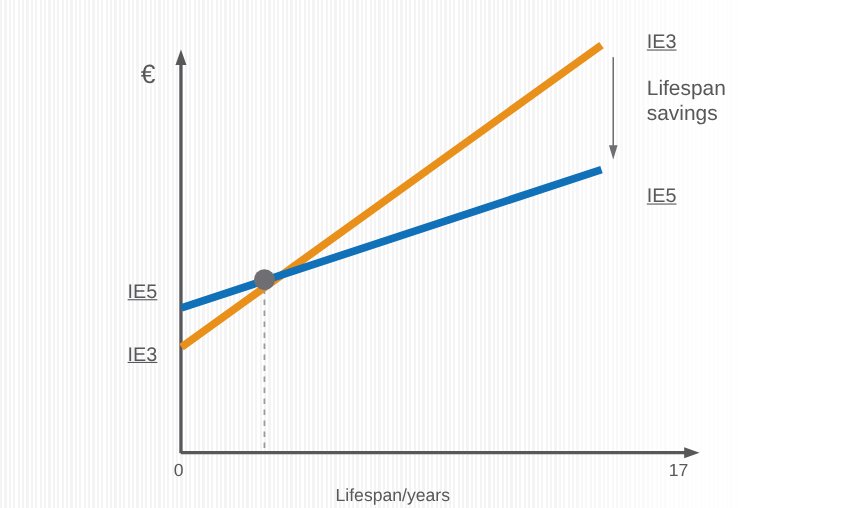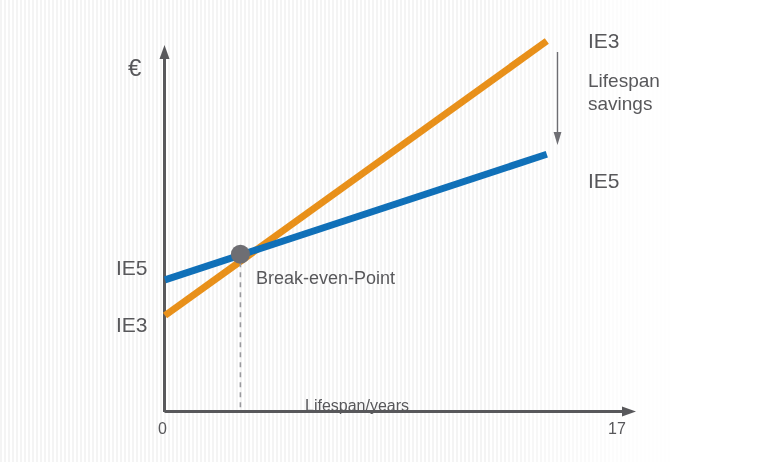--- a/index.html
+++ b/index.html
@@ -58,21 +58,22 @@
     left: 0;
     top: 0;
   }
   .lbl {
     position: absolute;
     color: #58585b;
     white-space: pre;
     line-height: 1.22;
   }
   .lbl-series {
-    font-size: 21px;
+    font-size: 18px;
+    text-decoration: underline;
   }
   .lbl-axis {
     font-size: 16px;
   }
   .lbl-euro {
     font-size: 24px;
   }
   .lbl-note {
     font-size: 19px;
   }
@@ -120,21 +121,20 @@
   <div class="lbl lbl-series" style="left:116px; top:312px;">IE3</div>
 
   <div class="lbl lbl-series" style="left:588px; top:28px;">IE3</div>
 
   <div class="lbl lbl-series" style="left:588px; top:168px;">IE5</div>
 
   <div class="lbl lbl-note" style="left:588px; top:69px;">Lifespan</div>
 
   <div class="lbl lbl-note" style="left:588px; top:92px;">savings</div>
 
-  <div class="lbl lbl-callout" style="left:256px; top:268px;">Break-even-Point</div>
 
   <div class="lbl lbl-axis" style="left:158px; top:419px;">0</div>
 
-  <div class="lbl lbl-axis" style="left:305px; top:396px;text-align:center;">Lifespan/years</div>
+  <div class="lbl lbl-axis" style="left:305px; top:441px;text-align:center;">Lifespan/years</div>
 
   <div class="lbl lbl-axis" style="left:608px; top:419px;">17</div>
 
 </div>
 
 </body></html>

